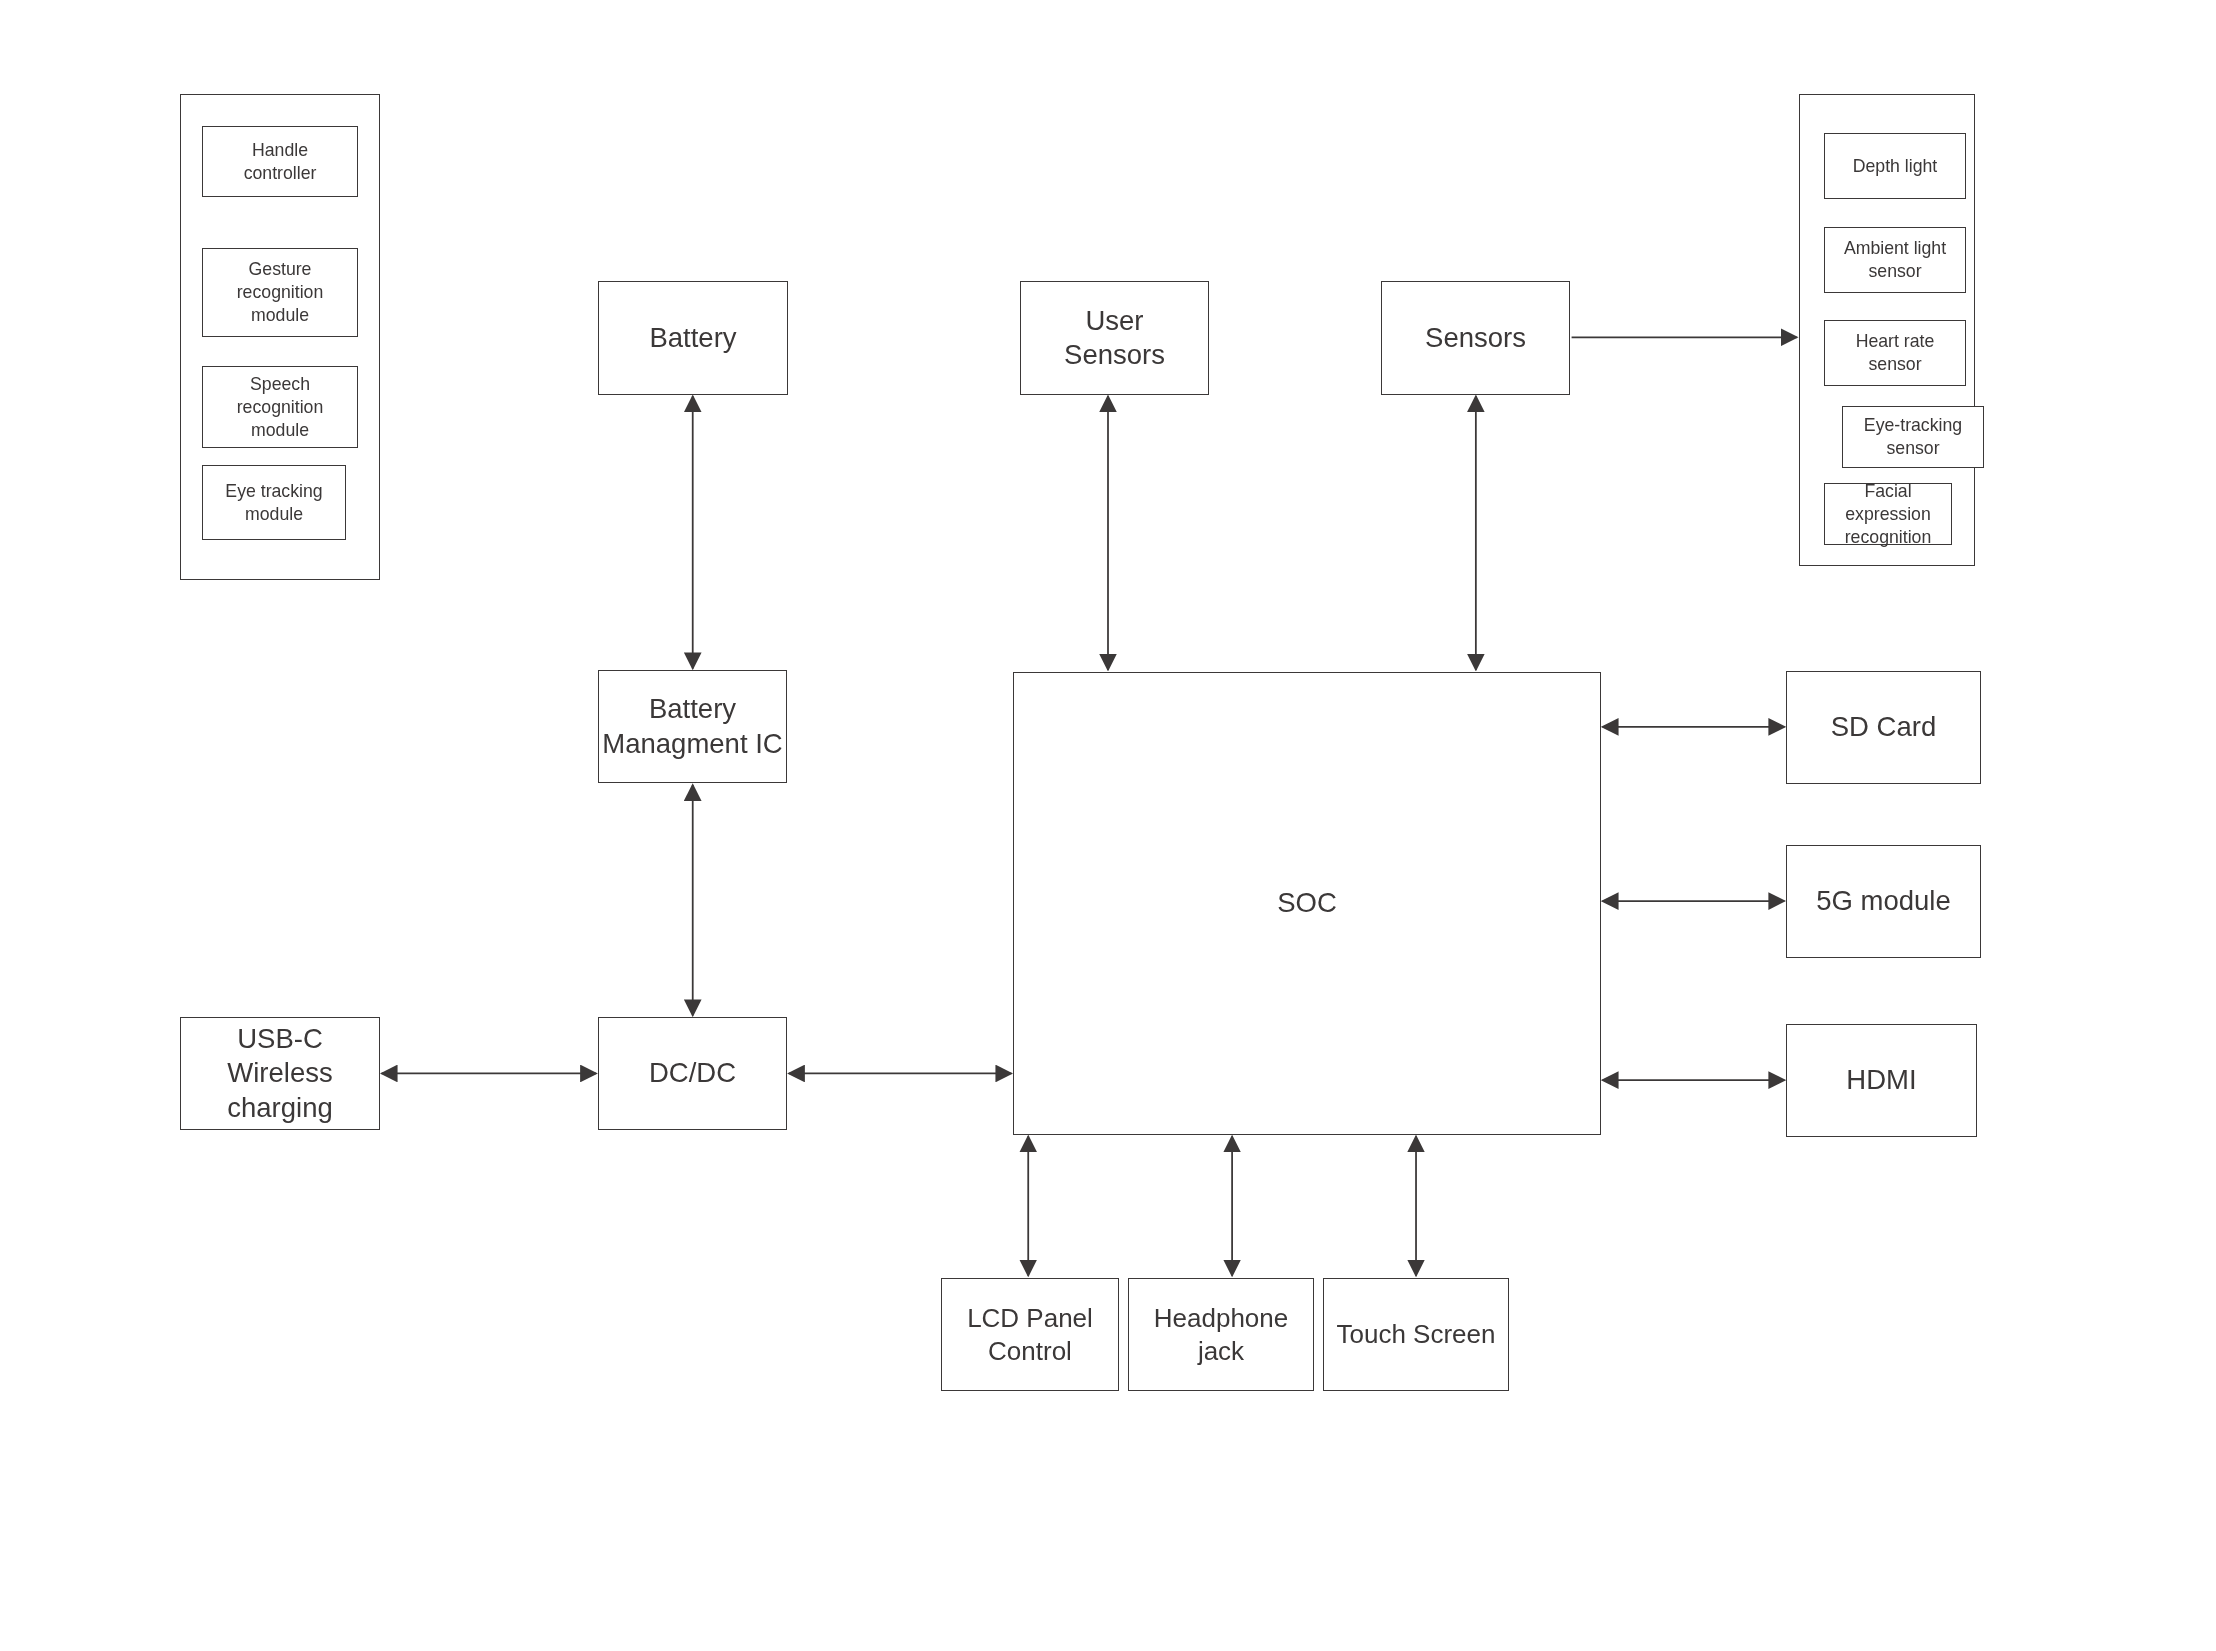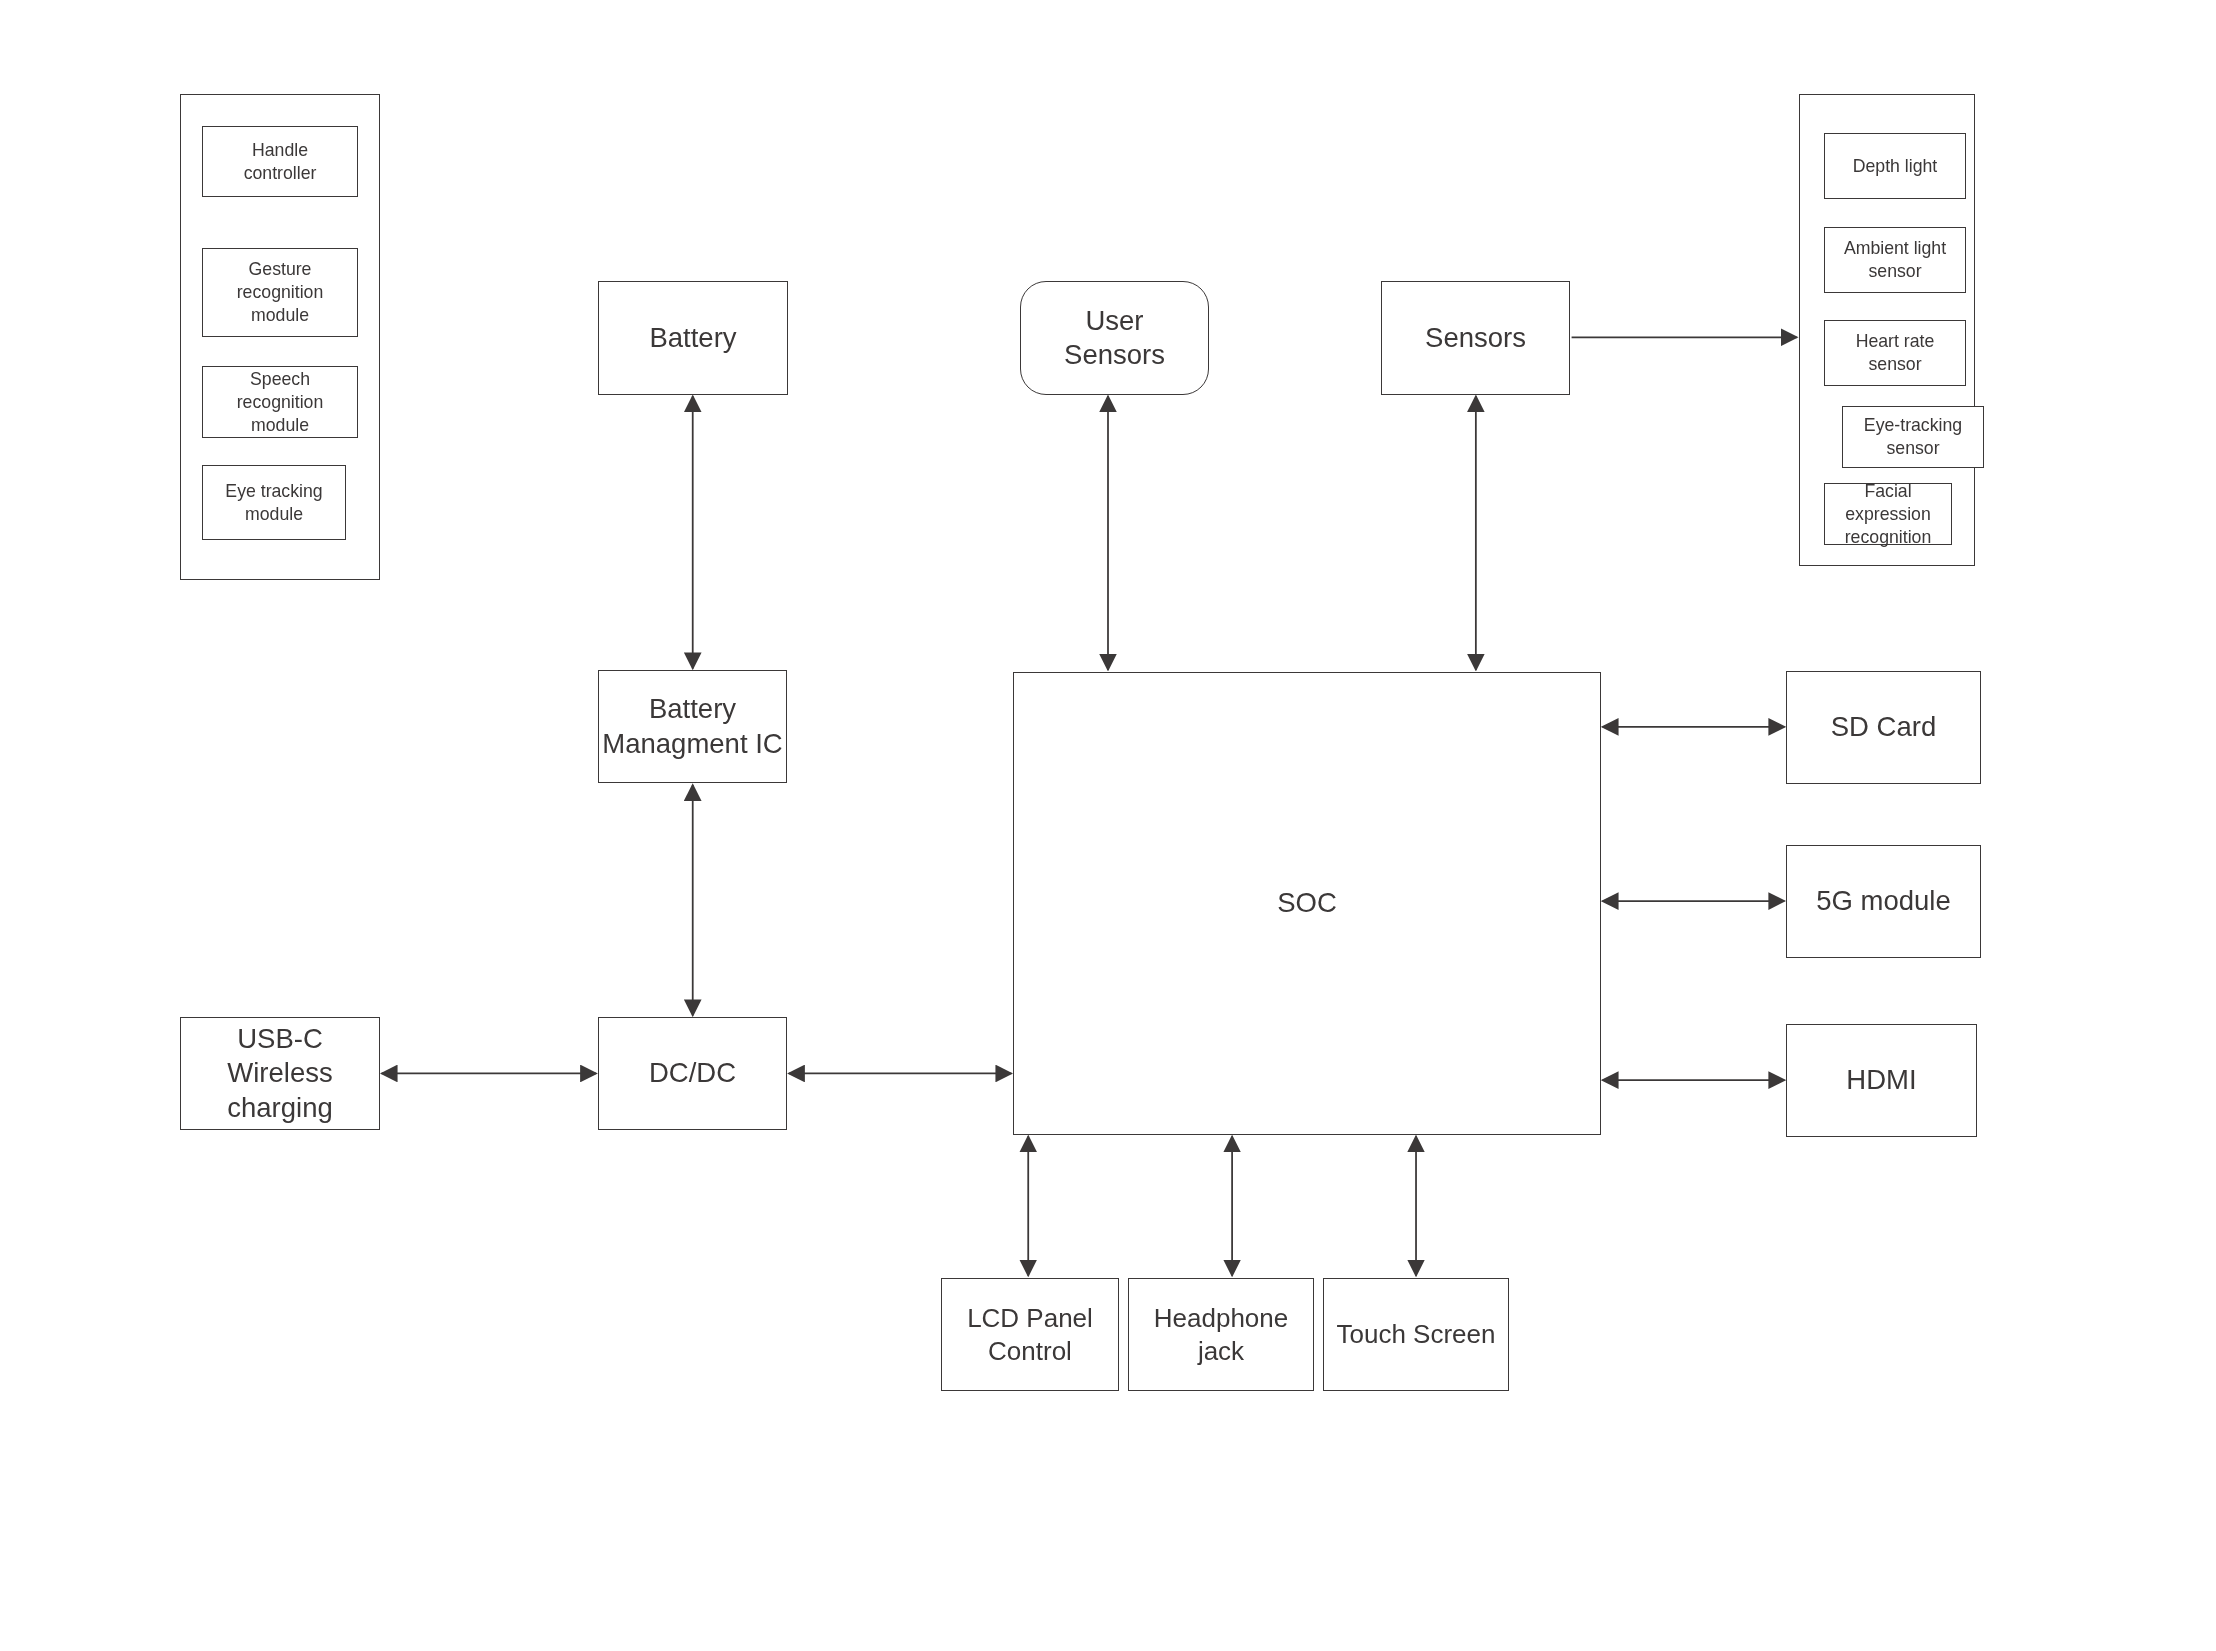--- a/index.html
+++ b/index.html
@@ -59,28 +59,28 @@
     <line x1="2780" y1="2564" x2="2780" y2="2878" marker-start="url(#ah)" marker-end="url(#ah)"></line>
     <line x1="3195" y1="2564" x2="3195" y2="2878" marker-start="url(#ah)" marker-end="url(#ah)"></line>
   </svg>
 
   <div class="group" style="left:180px;top:94px;width:200px;height:486px;"></div>
   <div class="node lbl-sm" style="left:202px;top:126px;width:156px;height:71px;">Handle
 controller</div>
   <div class="node lbl-sm" style="left:202px;top:248px;width:156px;height:89px;">Gesture
 recognition
 module</div>
-  <div class="node lbl-sm" style="left:202px;top:366px;width:156px;height:72px;">Speech
+  <div class="node lbl-sm" style="left:202px;top:366px;width:156px;height:82px;">Speech
 recognition
 module</div>
   <div class="node lbl-sm" style="left:202px;top:465px;width:144px;height:75px;">Eye tracking
 module</div>
 
   <div class="node lbl-lg" style="left:598px;top:281px;width:190px;height:114px;">Battery</div>
-  <div class="node lbl-lg" style="left:1020px;top:281px;width:189px;height:114px;border-radius:26px;">User
+  <div class="node lbl-lg" style="left:1020px;top:281px;width:189px;height:114px;">User
 Sensors</div>
   <div class="node lbl-lg" style="left:1381px;top:281px;width:189px;height:114px;">Sensors</div>
 
   <div class="group" style="left:1799px;top:94px;width:176px;height:472px;"></div>
   <div class="node lbl-sm" style="left:1824px;top:133px;width:142px;height:66px;">Depth light</div>
   <div class="node lbl-sm" style="left:1824px;top:227px;width:142px;height:66px;">Ambient light
 sensor</div>
   <div class="node lbl-sm" style="left:1824px;top:320px;width:142px;height:66px;">Heart rate
 sensor</div>
   <div class="node lbl-sm" style="left:1824px;top:406px;width:142px;height:62px;margin-left:18px;">Eye-tracking

